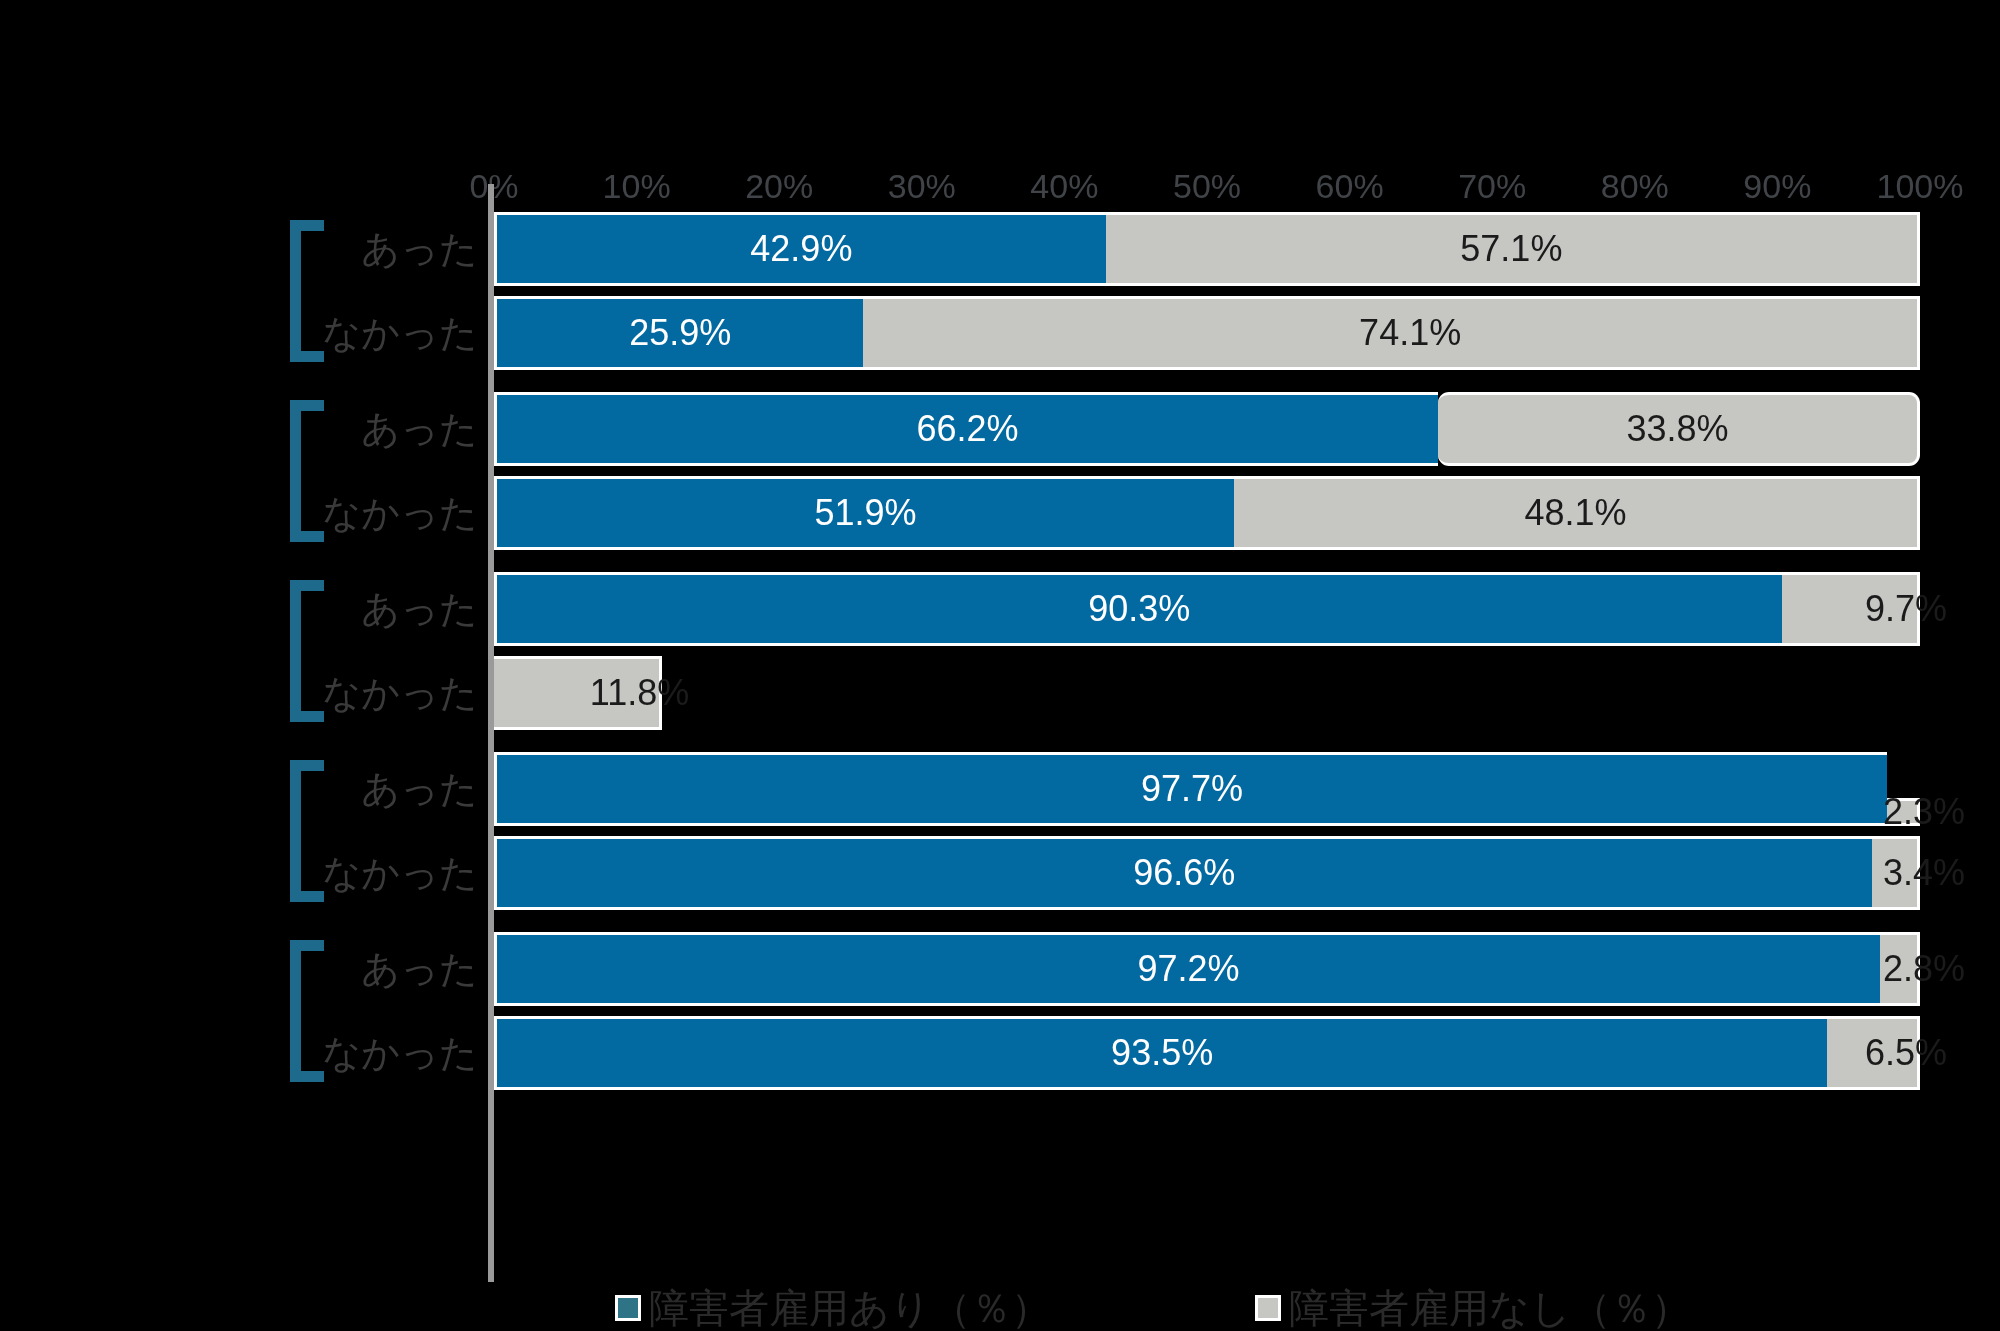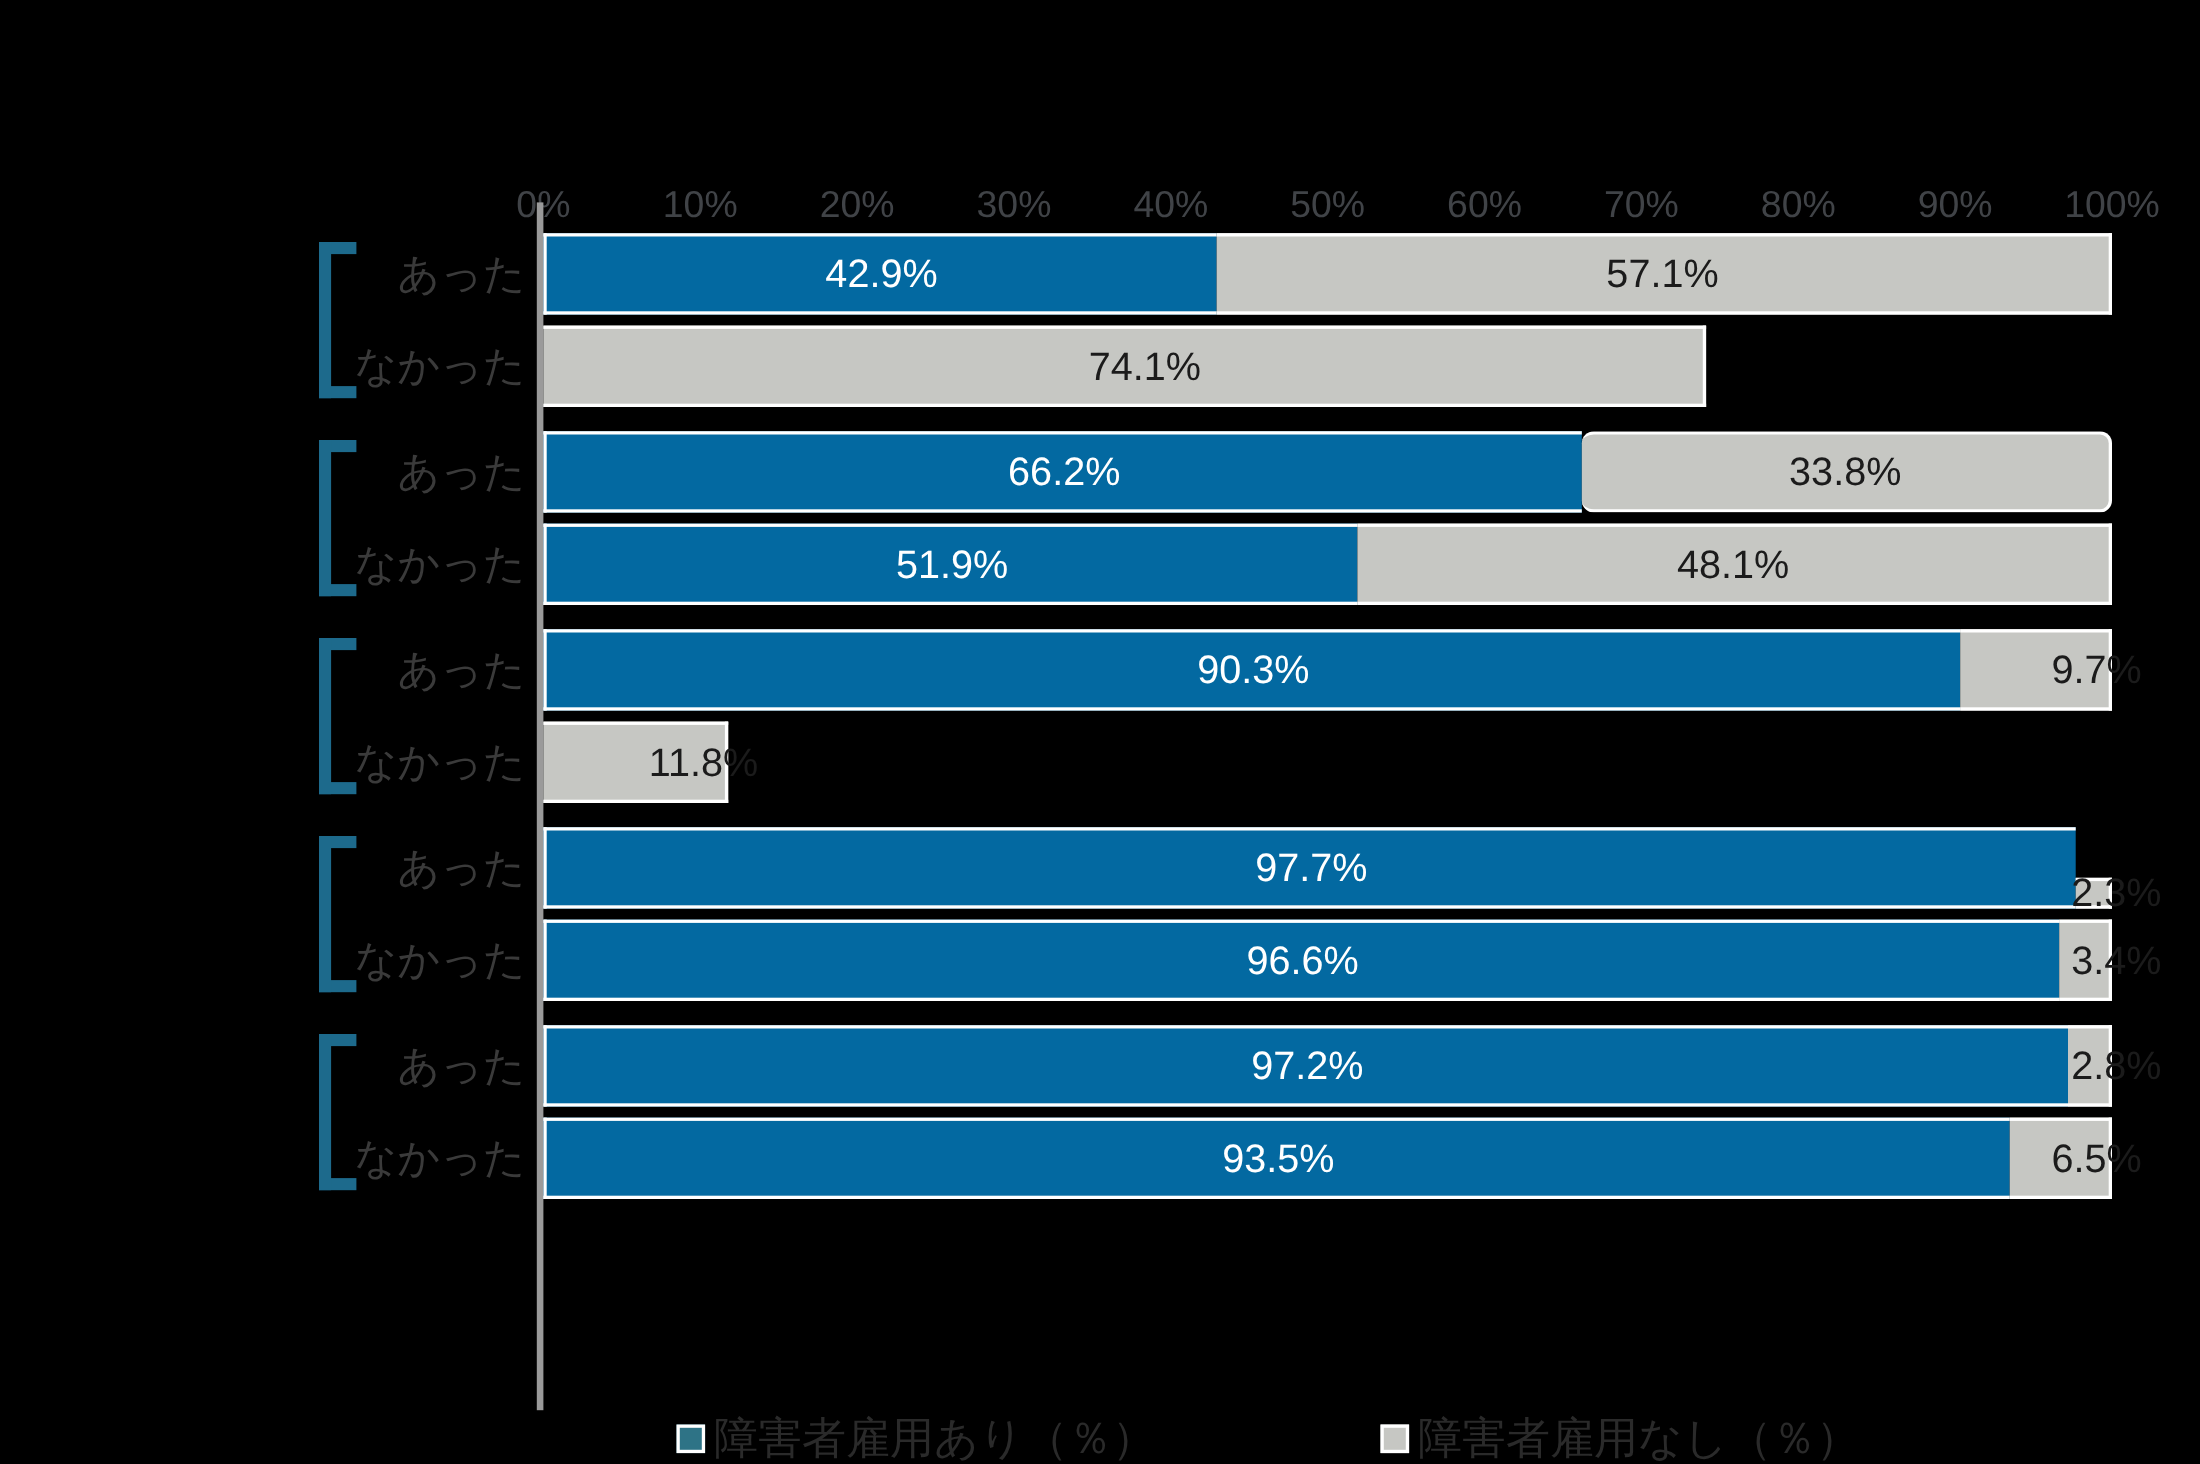--- a/index.html
+++ b/index.html
@@ -72,20 +72,23 @@
     <div id="axis-line"></div>
   <div class="bar-row" style="top: 0px; height: 74px;">
         <div class="seg seg-a" style="width: 42.9%;">
           <span class="val">42.9%</span>
         </div>
         <div class="seg seg-b" style="width: 57.1%;">
           <span class="val">57.1%</span>
         </div>
       </div>
       <div class="bar-row" style="top: 84px; height: 74px;">
+        <div class="seg seg-a" style="width: 25.9%;">
+          <span class="val">25.9%</span>
+        </div>
         <div class="seg seg-b" style="width: 74.1%; padding-left: 40px;">
           <span class="val">74.1%</span>
         </div>
       </div>
       <div class="bar-row" style="top: 180px; height: 74px;">
         <div class="seg seg-a" style="width: 66.2%;">
           <span class="val">66.2%</span>
         </div>
         <div class="seg seg-b" style="width: 33.8%; border-radius: 11px;">
           <span class="val">33.8%</span>

